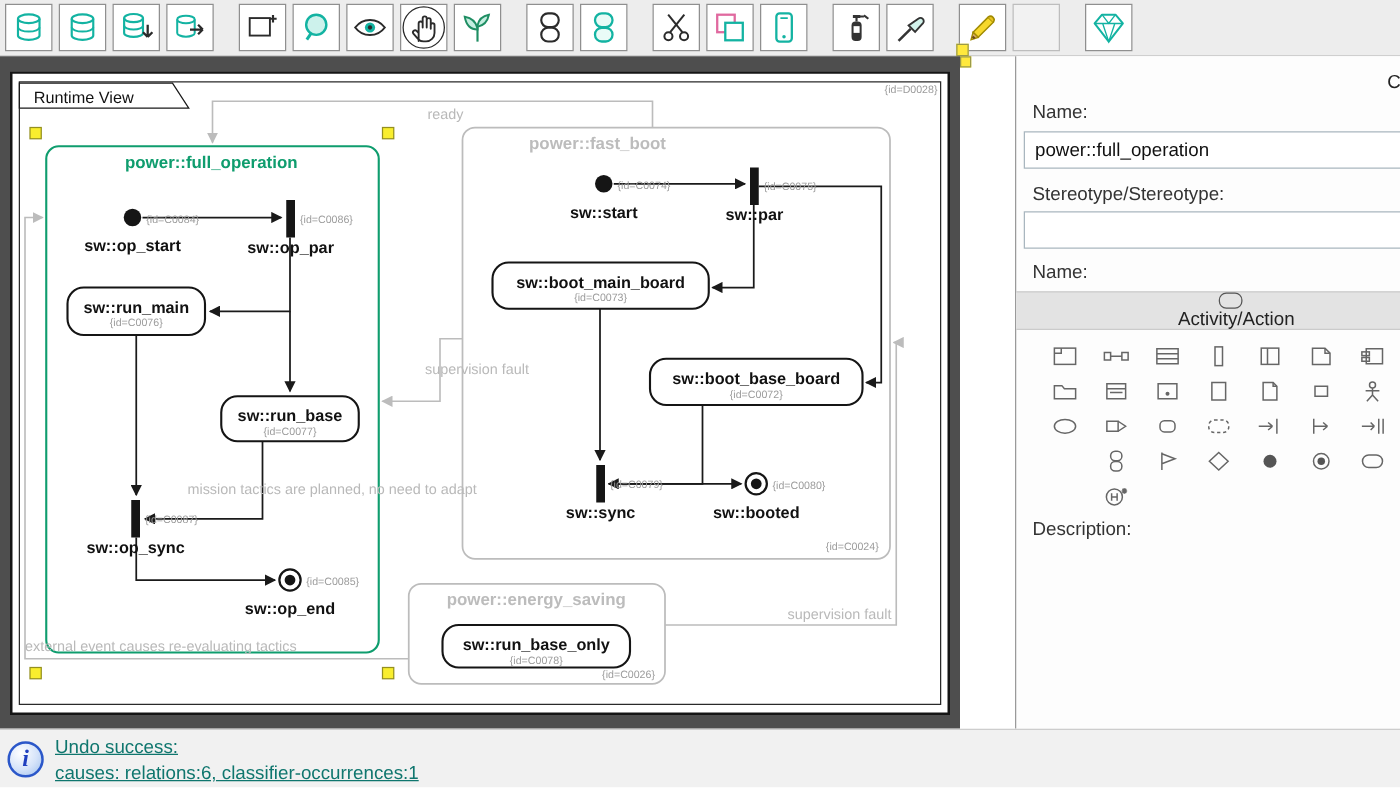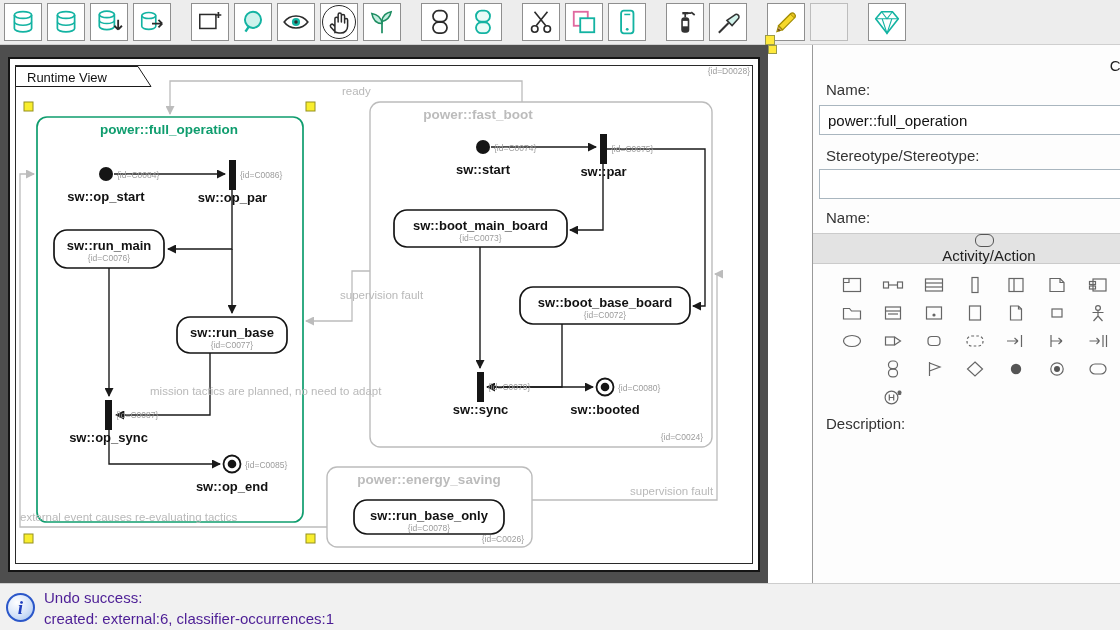--- a/index.html
+++ b/index.html
@@ -51,21 +51,21 @@
   .desc { position:absolute; left:10px; top:398px; width:332px; font-size:15px; color:#222; line-height:1.45; }
 
   
   .statusbar { position:absolute; left:0; top:583px; width:1120px; height:47px; background:#f1f1f1;
                border-top:1px solid #cdcdcd; }
   .info-badge { position:absolute; left:6px; top:9px; width:29px; height:29px; border-radius:50%;
                 background:radial-gradient(circle at 35% 30%, #ffffff, #d5e3f9 55%, #9fc0ee);
                 border:2px solid #2b57c9; color:#1f3fbf; display:flex; align-items:center; justify-content:center;
                 font-family:"Liberation Serif",serif; font-style:italic; font-weight:bold; font-size:19px; }
   .info-badge::before { content:"i"; }
-  .status-lines { position:absolute; left:44px; top:3px; font-size:15px; color:#4c1d95; line-height:21px; }
+  .status-lines { position:absolute; left:44px; top:3px; font-size:15px; color:#0f766e; line-height:21px;text-decoration:underline; }
 </style>
 </head>
 <body>
 
 <div class="toolbar" id="toolbar">
     <div class="tb-group">
       <div class="tb-btn">
         <svg width="28" height="28" viewBox="0 0 26 26">
           <ellipse cx="13" cy="6.5" rx="8" ry="3.2" fill="#fff" stroke="#13b3a2" stroke-width="1.6"></ellipse>
           <path d="M5 6.5 V19 a8 3.2 0 0 0 16 0 V6.5" fill="none" stroke="#13b3a2" stroke-width="1.6"></path>
@@ -513,15 +513,15 @@
       </div>
     </div>
 
   <div class="plabel desc-label">Description:</div>
 </aside>
 
 <div class="statusbar">
   <div class="info-badge"></div>
   <div class="status-lines">
     <div>Undo success:</div>
-    <div>created: external:6, classifier-occurrences:1</div>
+    <div>causes: relations:6, classifier-occurrences:1</div>
   </div>
 </div>
 
 </body></html>

